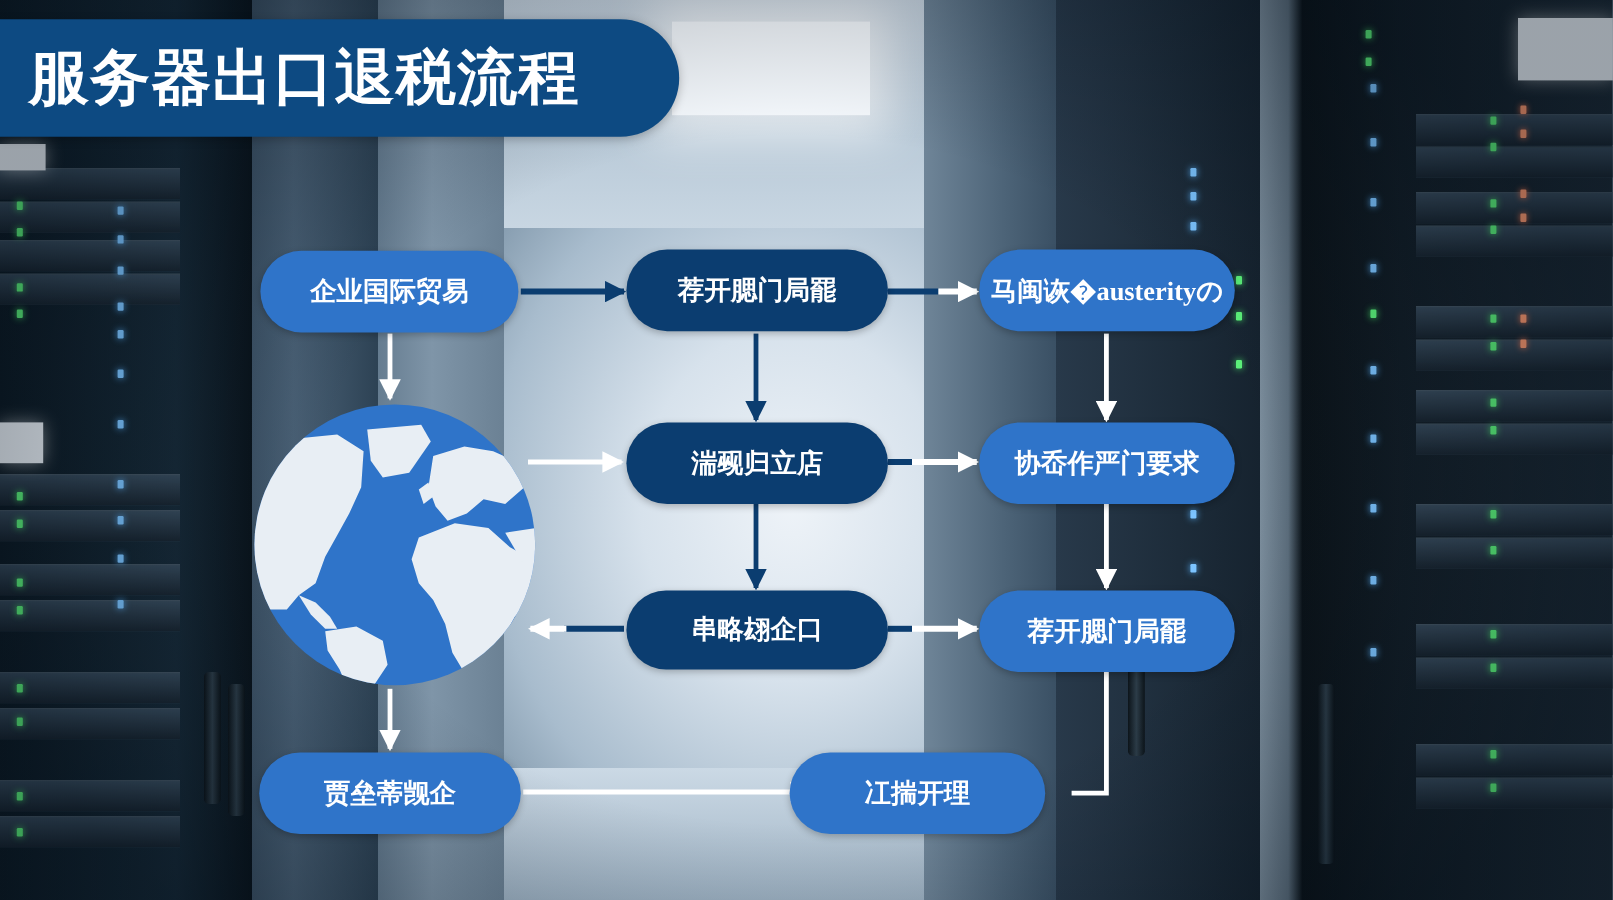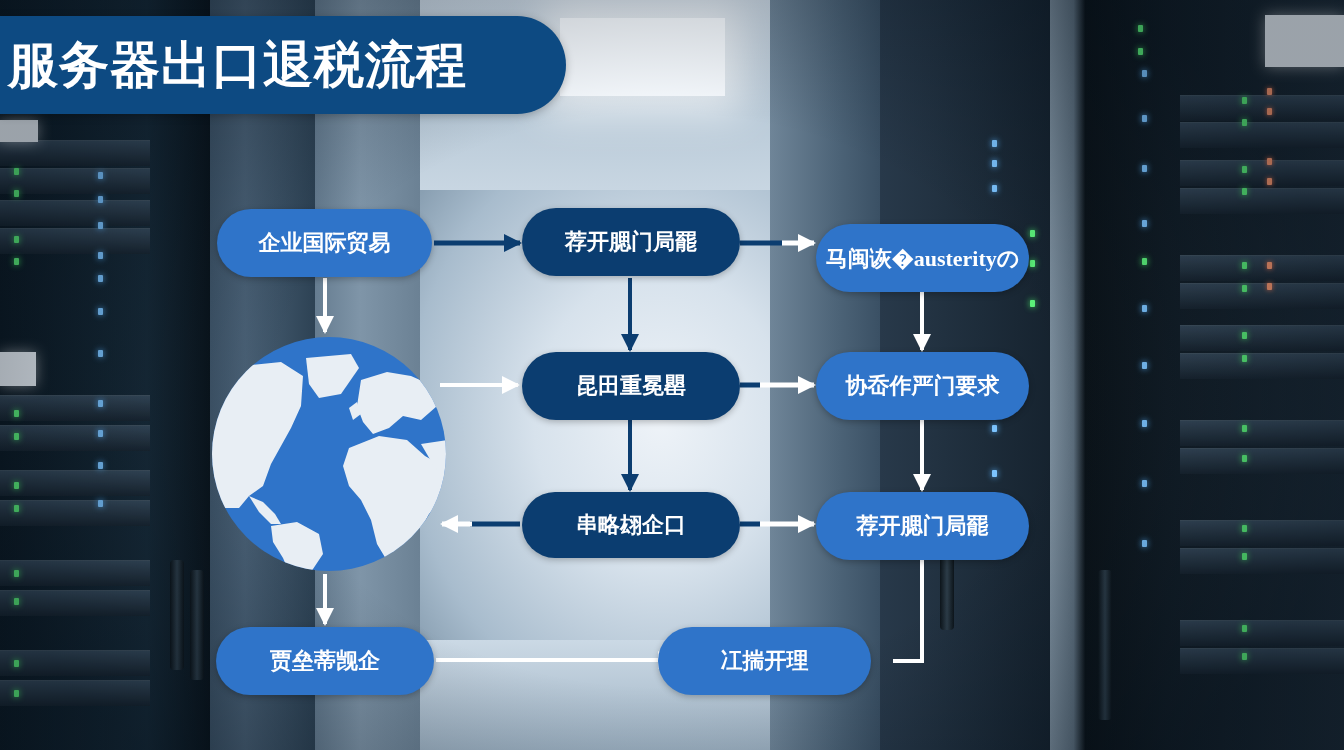--- a/index.html
+++ b/index.html
@@ -71,21 +71,21 @@
     .vignette {
       position: absolute; inset: 0;
       background: radial-gradient(ellipse 700px 520px at 660px 400px, rgba(255,255,255,0) 55%, rgba(0,10,20,0.35) 100%);
     }
 
     
     .title-bar {
       position: absolute; left: 0; top: 16px; width: 566px; height: 98px;
       background: #0d4a82;
       border-radius: 0 49px 49px 0;
-      display: flex; align-items: center; padding-left: 8px;
+      display: flex; align-items: center; padding-left: 24px;
       box-shadow: 0 2px 8px rgba(0,0,0,0.25);
     }
     .title-text {
       color: #ffffff; font-weight: bold; font-size: 50px; letter-spacing: 1px;
       font-family: "DejaVu Sans", sans-serif;
     }
 
     
     .node {
       position: absolute;
@@ -332,25 +332,25 @@
     <path d="M210,108 L236,104 L236,140 L224,132 Z"></path>
   </g>
 </svg>
 
 <div class="node light" style="left:217px;top:209px;width:215px;height:68px;">
   <span>企业国际贸易</span>
 </div>
 <div class="node dark" style="left:522px;top:208px;width:218px;height:68px;">
   <span>荐开腮门局罷</span>
 </div>
-<div class="node light" style="left:816px;top:224px;width:213px;height:68px;">
+<div class="node light" style="left:816px;top:208px;width:213px;height:68px;">
   <span>马闽诙�austerityの</span>
 </div>
 <div class="node dark" style="left:522px;top:352px;width:218px;height:68px;">
-  <span>昆田重冕罌</span>
+  <span>湍觋归立店</span>
 </div>
 <div class="node light" style="left:816px;top:352px;width:213px;height:68px;">
   <span>协岙作严门要求</span>
 </div>
 <div class="node dark" style="left:522px;top:492px;width:218px;height:66px;">
   <span>串略翃企口</span>
 </div>
 <div class="node light" style="left:816px;top:492px;width:213px;height:68px;">
   <span>荐开腮门局罷</span>
 </div>

